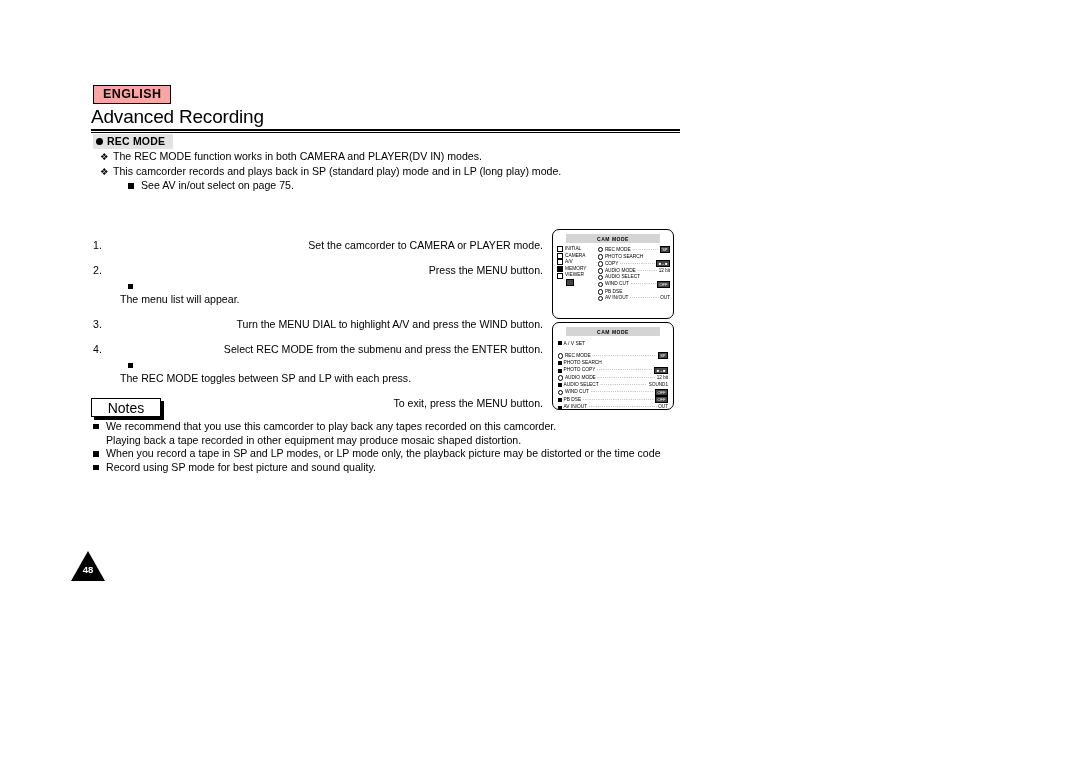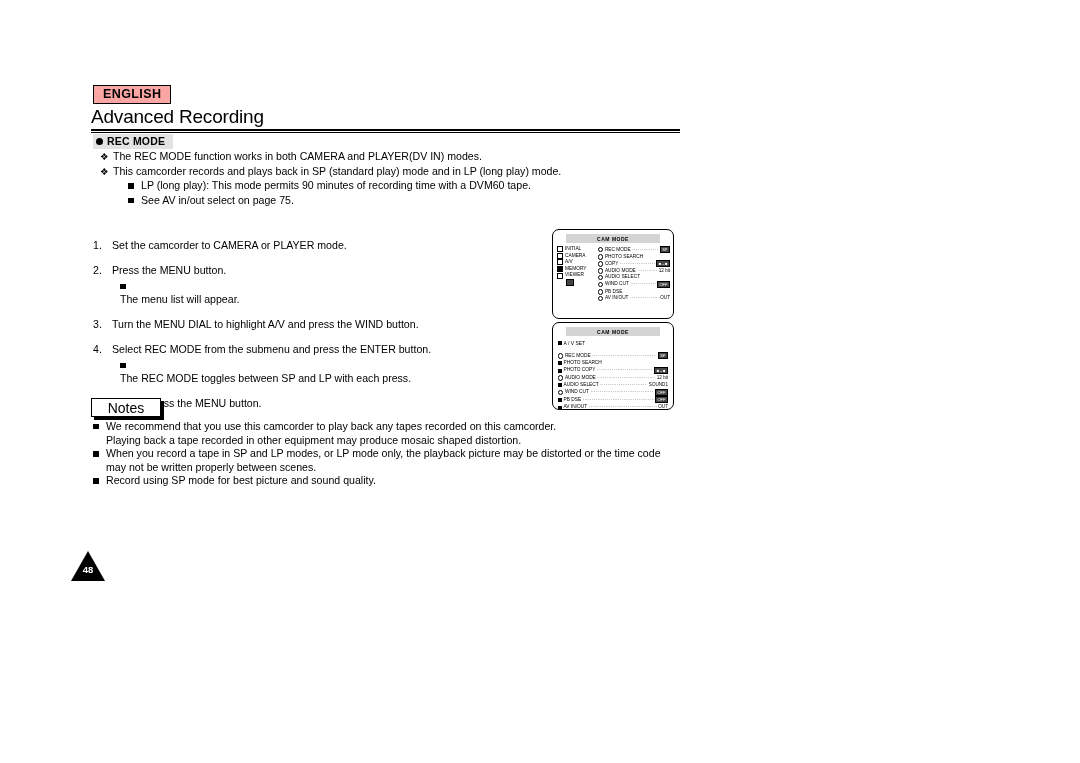--- a/index.html
+++ b/index.html
@@ -133,21 +133,21 @@
   }
   .step {
     display: flex;
     align-items: flex-start;
     margin-bottom: 11px;
   }
   .step-num {
     flex: 0 0 auto;
     width: 19px;
   }
-  .step-body { flex: 1 1 auto; }
+  .step-body { flex: 1 1 auto; text-align: right; }
   .sub-row {
     display: flex;
     align-items: flex-start;
     margin-top: 2px;
     margin-left: 8px;
     flex-direction: column;
   }
 
   
   .notes-tab {
@@ -361,24 +361,20 @@
       <div class="li-row indent-1">
         <div class="mk">❖</div>
         <div class="txt">The REC MODE function works in both CAMERA and PLAYER(DV IN) modes.</div>
       </div>
       <div class="li-row indent-1">
         <div class="mk">❖</div>
         <div class="txt">This camcorder records and plays back in SP (standard play) mode and in LP (long play) mode.</div>
       </div>
       <div class="li-row indent-2">
         <div class="mk-sq"><span class="sq"></span></div>
-        <div class="txt">LP (long play): This mode permits 90 minutes of recording time with a DVM60 tape.</div>
-      </div>
-      <div class="li-row indent-2">
-        <div class="mk-sq"><span class="sq"></span></div>
         <div class="txt">See AV in/out select on page 75.</div>
       </div>
     </div>
 
   <div class="steps" id="step-list">
       <div class="step">
         <div class="step-num">1.</div>
         <div class="step-body">
           <div>Set the camcorder to CAMERA or PLAYER mode.</div>
         </div>
@@ -423,21 +419,20 @@
   <div class="notes-block" id="notes-list">
       <div class="li-row">
         <div class="mk-sq"><span class="sq"></span></div>
         <div class="txt">We recommend that you use this camcorder to play back any tapes recorded on this camcorder.</div>
       </div>
       <div class="note-cont">Playing back a tape recorded in other equipment may produce mosaic shaped distortion.</div>
       <div class="li-row">
         <div class="mk-sq"><span class="sq"></span></div>
         <div class="txt">When you record a tape in SP and LP modes, or LP mode only, the playback picture may be distorted or the time code</div>
       </div>
-      <div class="note-cont">may not be written properly between scenes.</div>
       <div class="li-row">
         <div class="mk-sq"><span class="sq"></span></div>
         <div class="txt">Record using SP mode for best picture and sound quality.</div>
       </div>
     </div>
 
   <div class="page-badge">
     <div class="tri"></div>
     <div class="page-num">48</div>
   </div>

